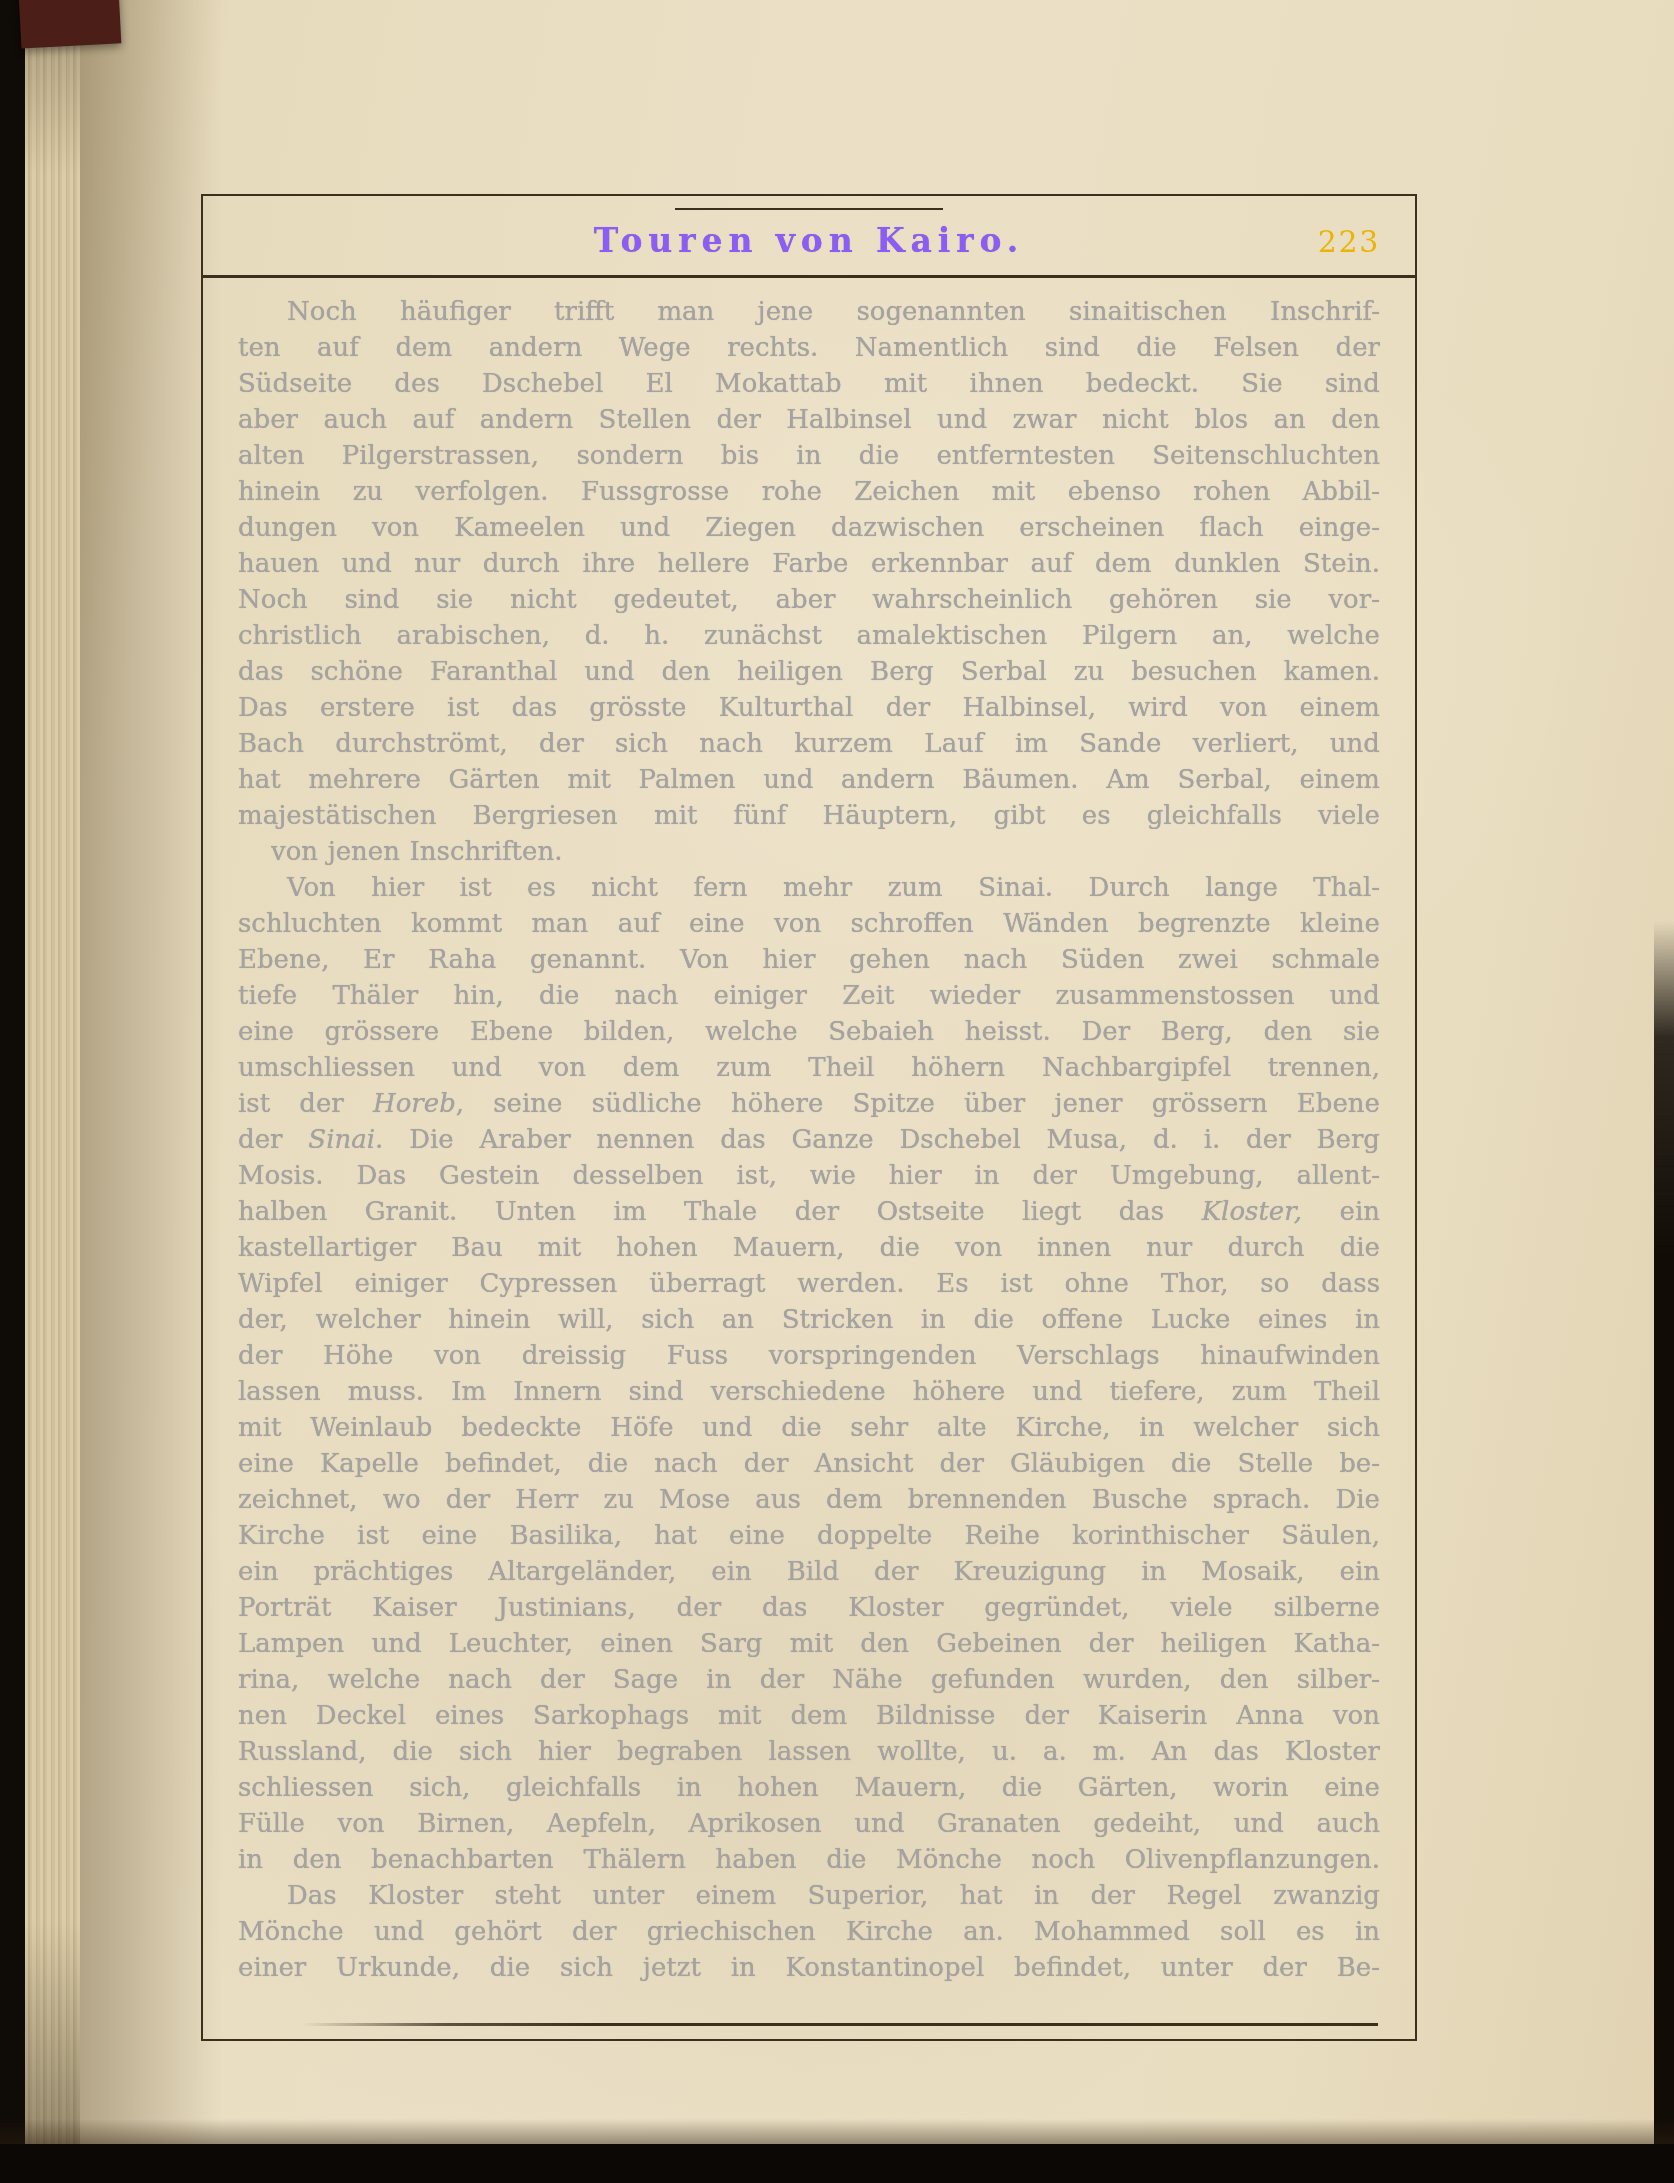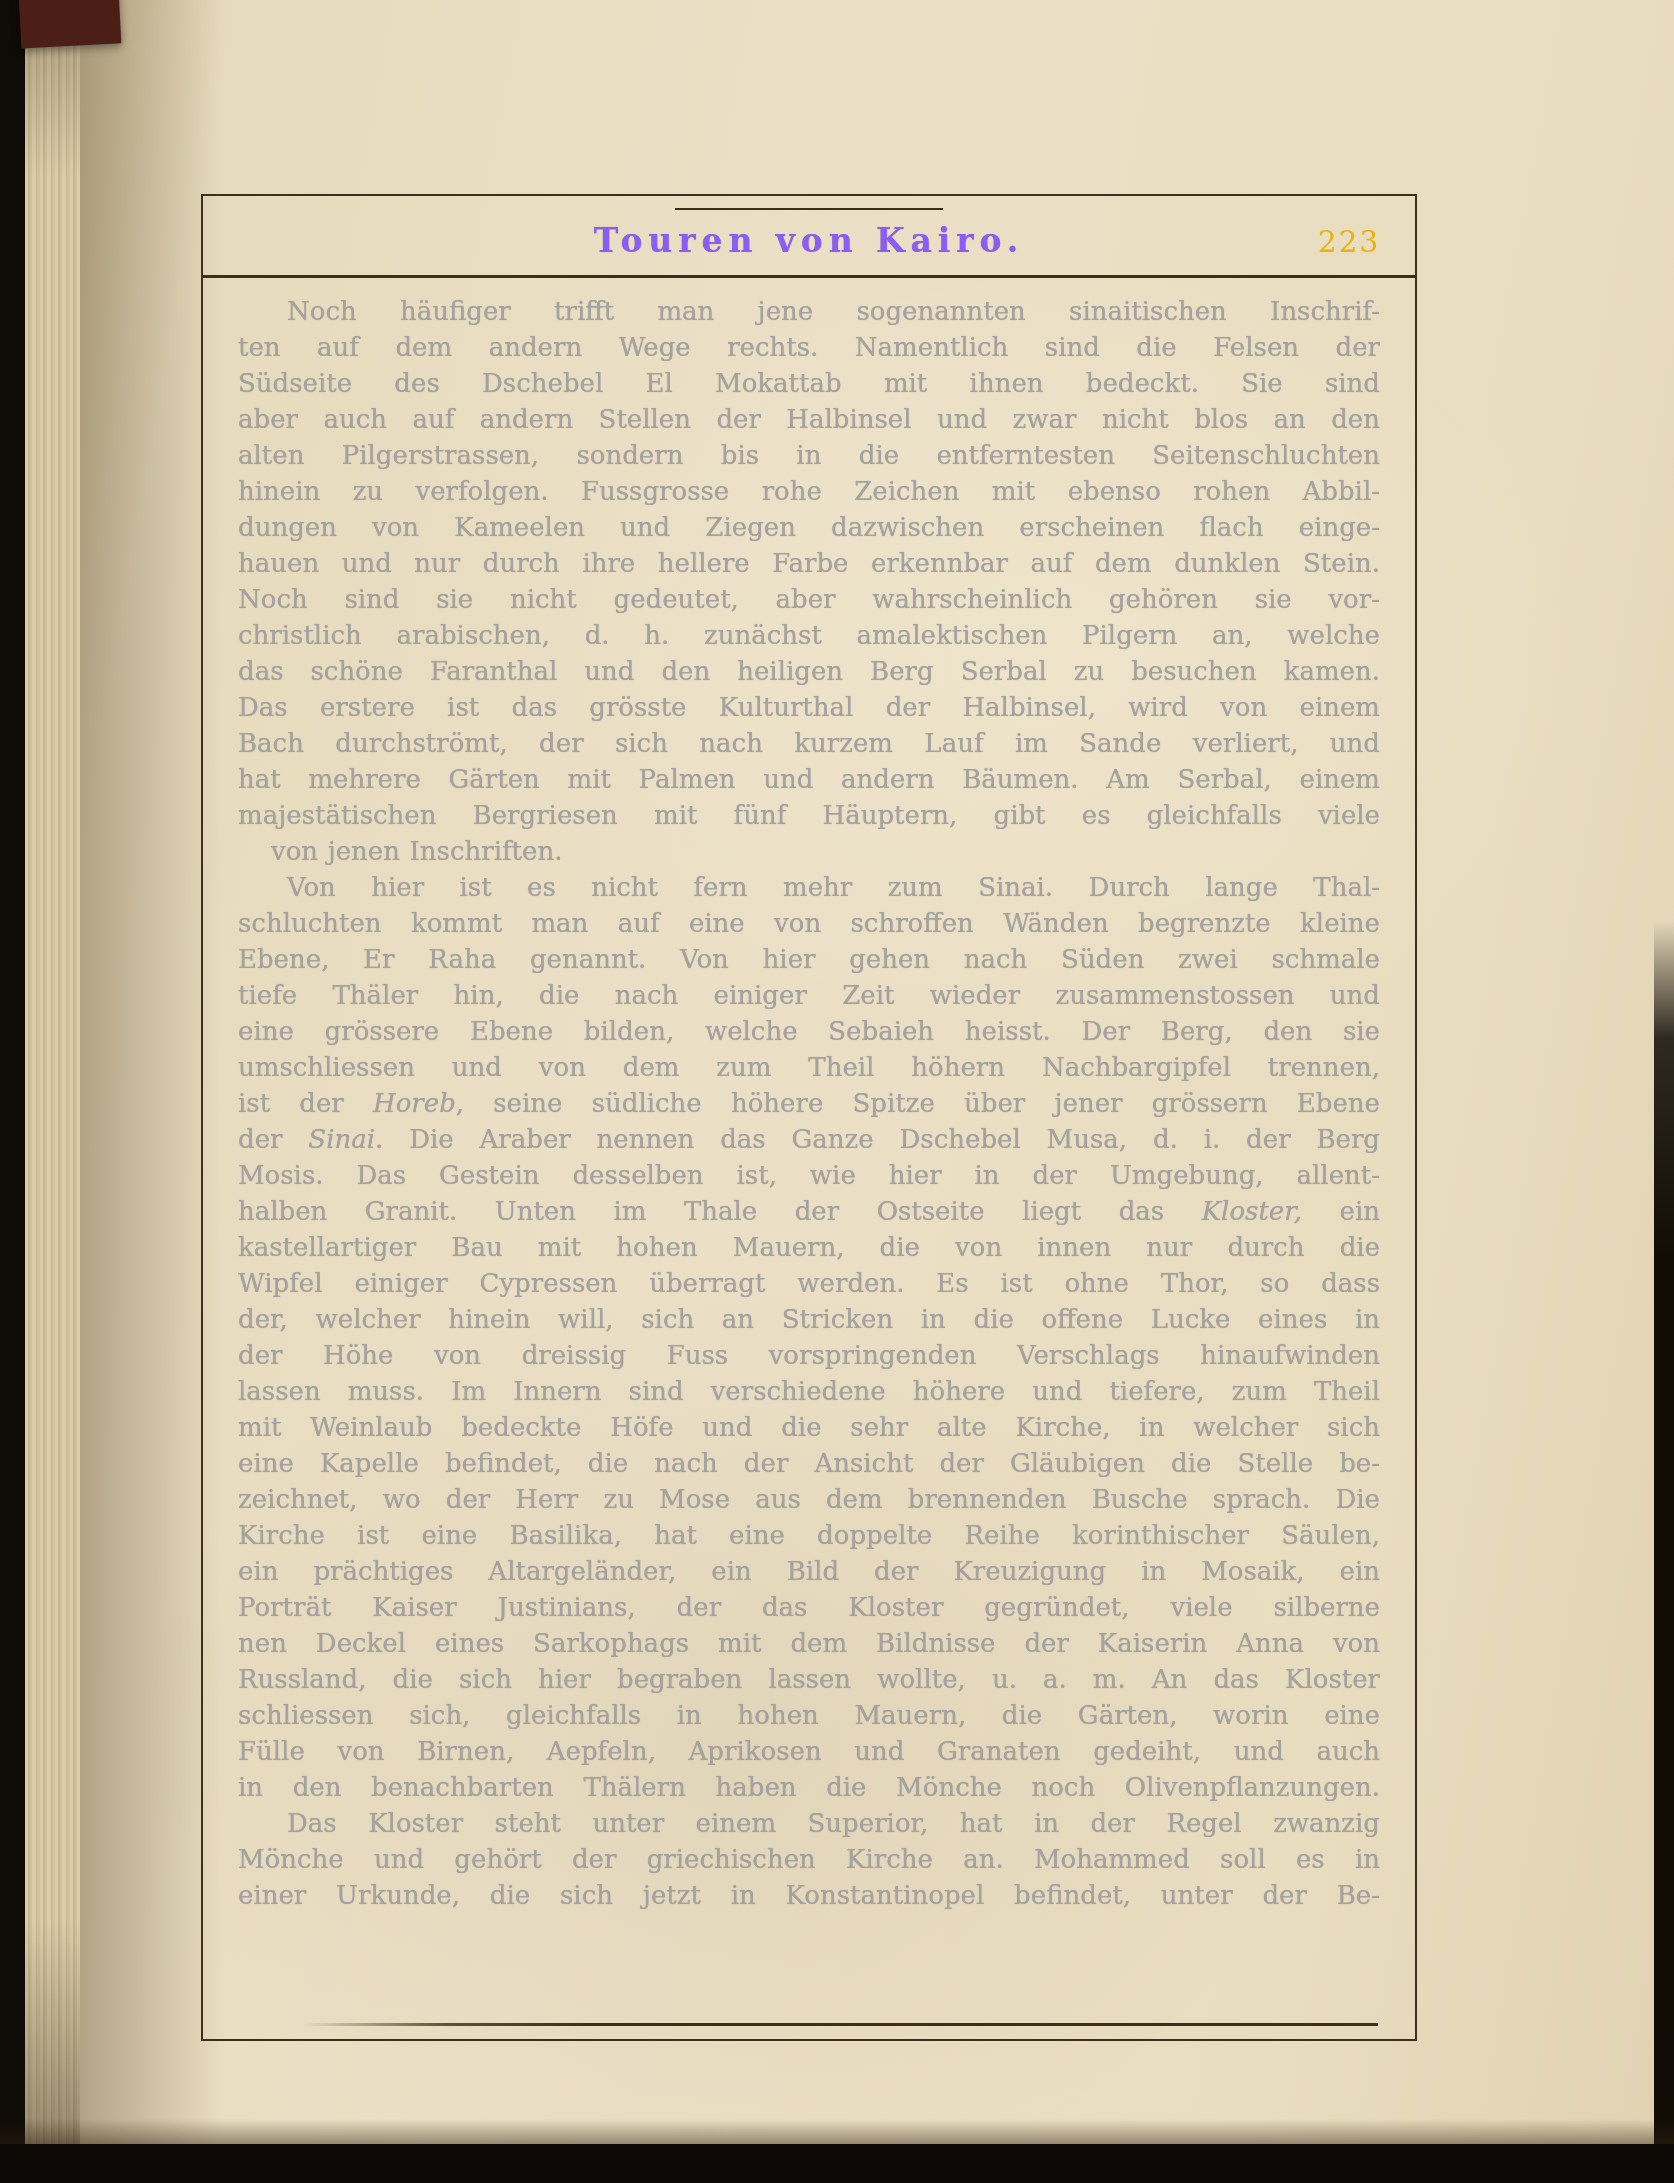--- a/index.html
+++ b/index.html
@@ -142,20 +142,22 @@
       <div class="line">Wipfel einiger Cypressen überragt werden. Es ist ohne Thor, so dass</div>
       <div class="line">der, welcher hinein will, sich an Stricken in die offene Lucke eines in</div>
       <div class="line">der Höhe von dreissig Fuss vorspringenden Verschlags hinaufwinden</div>
       <div class="line">lassen muss. Im Innern sind verschiedene höhere und tiefere, zum Theil</div>
       <div class="line">mit Weinlaub bedeckte Höfe und die sehr alte Kirche, in welcher sich</div>
       <div class="line">eine Kapelle befindet, die nach der Ansicht der Gläubigen die Stelle be-</div>
       <div class="line">zeichnet, wo der Herr zu Mose aus dem brennenden Busche sprach. Die</div>
       <div class="line">Kirche ist eine Basilika, hat eine doppelte Reihe korinthischer Säulen,</div>
       <div class="line">ein prächtiges Altargeländer, ein Bild der Kreuzigung in Mosaik, ein</div>
       <div class="line">Porträt Kaiser Justinians, der das Kloster gegründet, viele silberne</div>
+      <div class="line">Lampen und Leuchter, einen Sarg mit den Gebeinen der heiligen Katha-</div>
+      <div class="line">rina, welche nach der Sage in der Nähe gefunden wurden, den silber-</div>
       <div class="line">nen Deckel eines Sarkophags mit dem Bildnisse der Kaiserin Anna von</div>
       <div class="line">Russland, die sich hier begraben lassen wollte, u. a. m. An das Kloster</div>
       <div class="line">schliessen sich, gleichfalls in hohen Mauern, die Gärten, worin eine</div>
       <div class="line">Fülle von Birnen, Aepfeln, Aprikosen und Granaten gedeiht, und auch</div>
       <div class="line">in den benachbarten Thälern haben die Mönche noch Olivenpflanzungen.</div>
       <div class="line indent">Das Kloster steht unter einem Superior, hat in der Regel zwanzig</div>
       <div class="line">Mönche und gehört der griechischen Kirche an. Mohammed soll es in</div>
       <div class="line">einer Urkunde, die sich jetzt in Konstantinopel befindet, unter der Be-</div>
     </div>
   <div class="footer-rule"></div>

